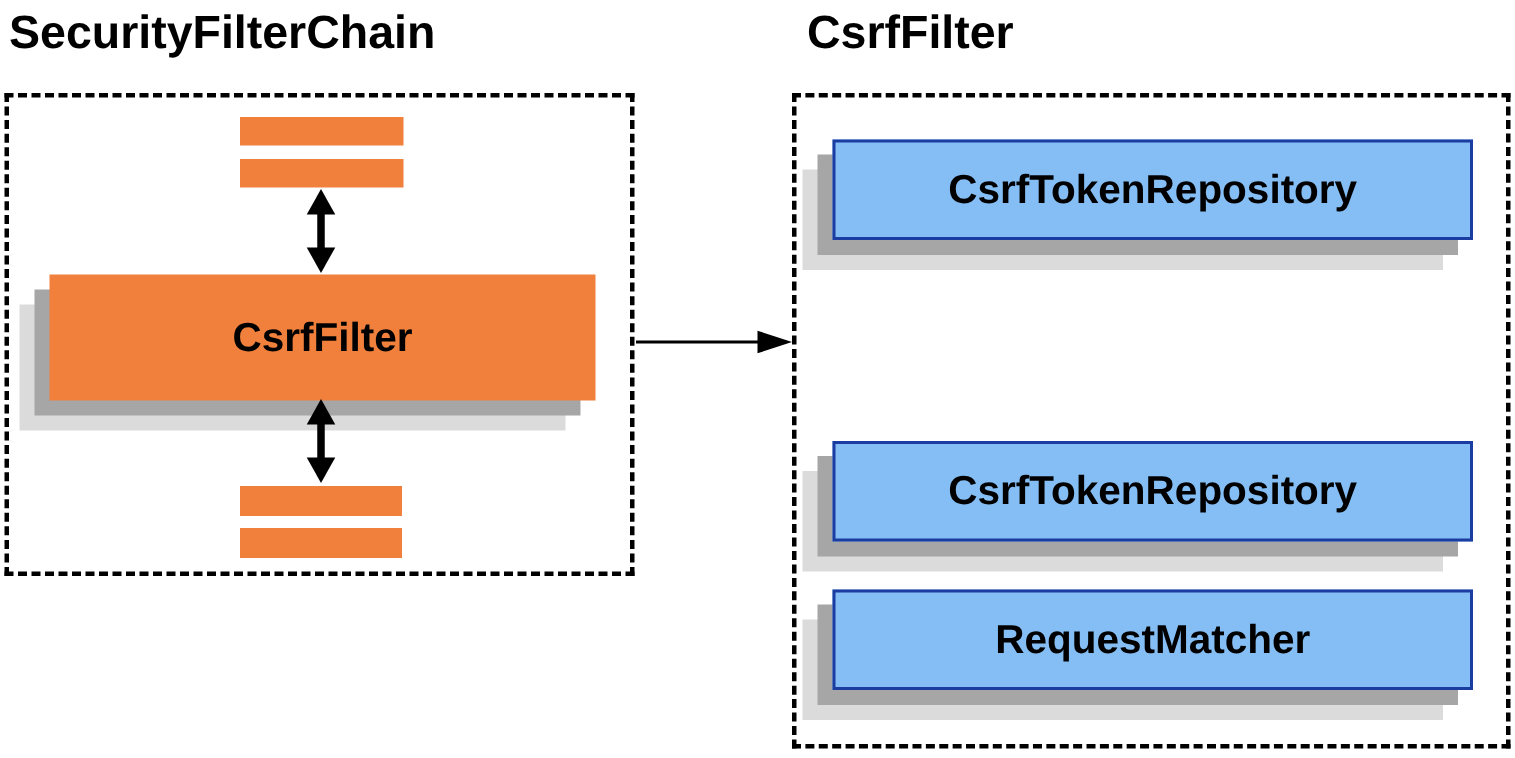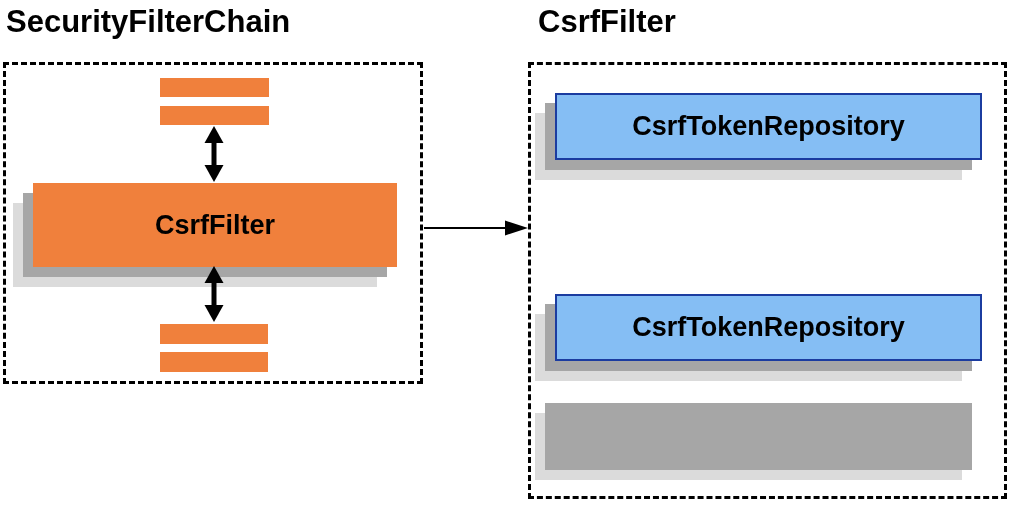--- a/index.html
+++ b/index.html
@@ -102,15 +102,16 @@
 
   <div class="comp-row" style="top:294px;">
     <div class="shadow light"></div>
     <div class="shadow dark"></div>
     <div class="bluebox">CsrfTokenRepository</div>
   </div>
 
   <div class="comp-row" style="top:393px;">
     <div class="shadow light"></div>
     <div class="shadow dark"></div>
+    <div class="bluebox">RequestMatcher</div>
   </div>
 
 </div>
 
 </body></html>

